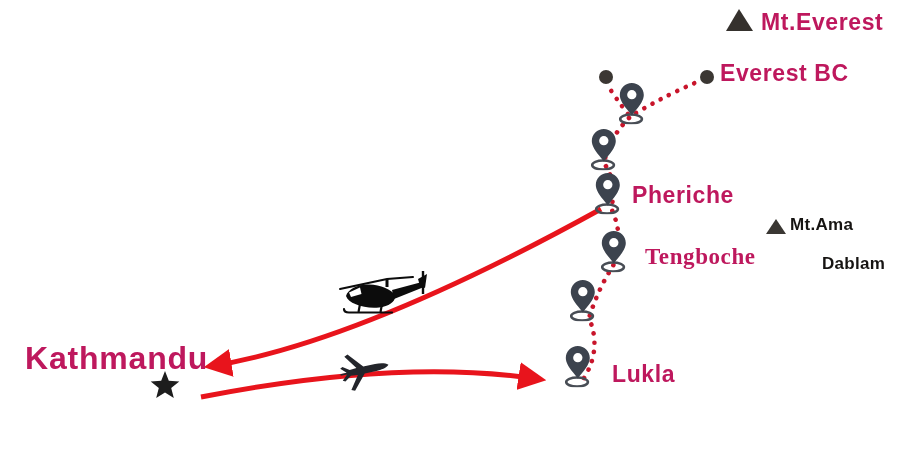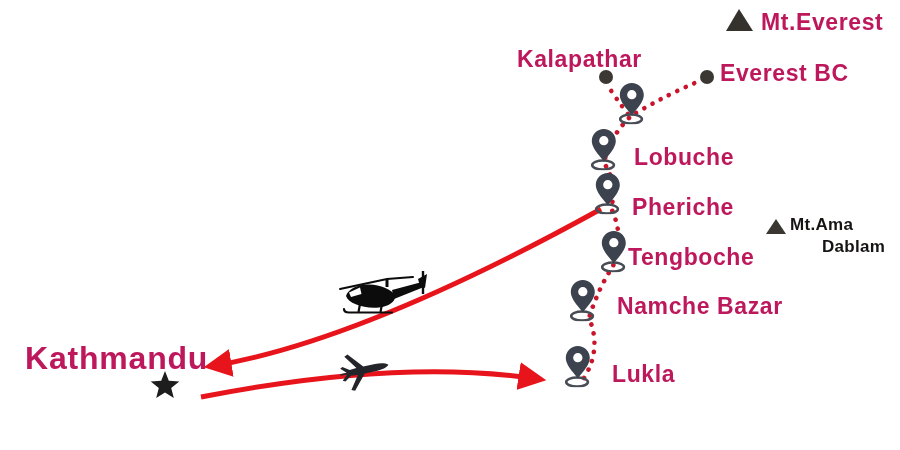--- a/index.html
+++ b/index.html
@@ -75,23 +75,20 @@
     <circle cx="707" cy="77" r="7" fill="#3b3733"></circle>
 
     <polygon points="739,9 726,31 753,31" fill="#35312d"></polygon>
     <polygon points="776,219 766,234 786,234" fill="#3a3733"></polygon>
 
     <polygon fill="#1d1d1d" points="165,371 168.8,380.7 179.3,381.4 171.2,388 173.8,398.1 165,392.5 156.2,398.1 158.8,388 150.7,381.4 161.2,380.7"></polygon>
   </svg>
 
   <div class="label lbl-kathmandu" style="left:25px;top:340px;">Kathmandu</div>
   <div class="label lbl-24" style="left:600px;top:361px;margin-left:12px;">Lukla</div>
-  <div class="label lbl-24" style="left:617px;top:293px;">Namche Bazar</div>
-  <div class="label lbl-24" style="left:628px;top:244px;">Tengboche</div>
-  <div class="label lbl-24" style="left:632px;top:194px;">Pheriche</div>
-  <div class="label lbl-24" style="left:634px;top:144px;">Lobuche</div>
-  <div class="label lbl-24" style="left:517px;top:46px;">Kalapathar</div>
+  <div class="label lbl-24" style="left:645px;top:244px;font-family:Liberation Serif, serif;">Tengboche</div>
+  <div class="label lbl-24" style="left:632px;top:182px;">Pheriche</div>
   <div class="label lbl-24" style="left:720px;top:60px;">Everest BC</div>
   <div class="label lbl-24" style="left:761px;top:9px;">Mt.Everest</div>
   <div class="label lbl-sm" style="left:790px;top:215px;">Mt.Ama</div>
-  <div class="label lbl-sm" style="left:822px;top:237px;">Dablam</div>
+  <div class="label lbl-sm" style="left:822px;top:254px;">Dablam</div>
 
 </div>
 
 </body></html>

